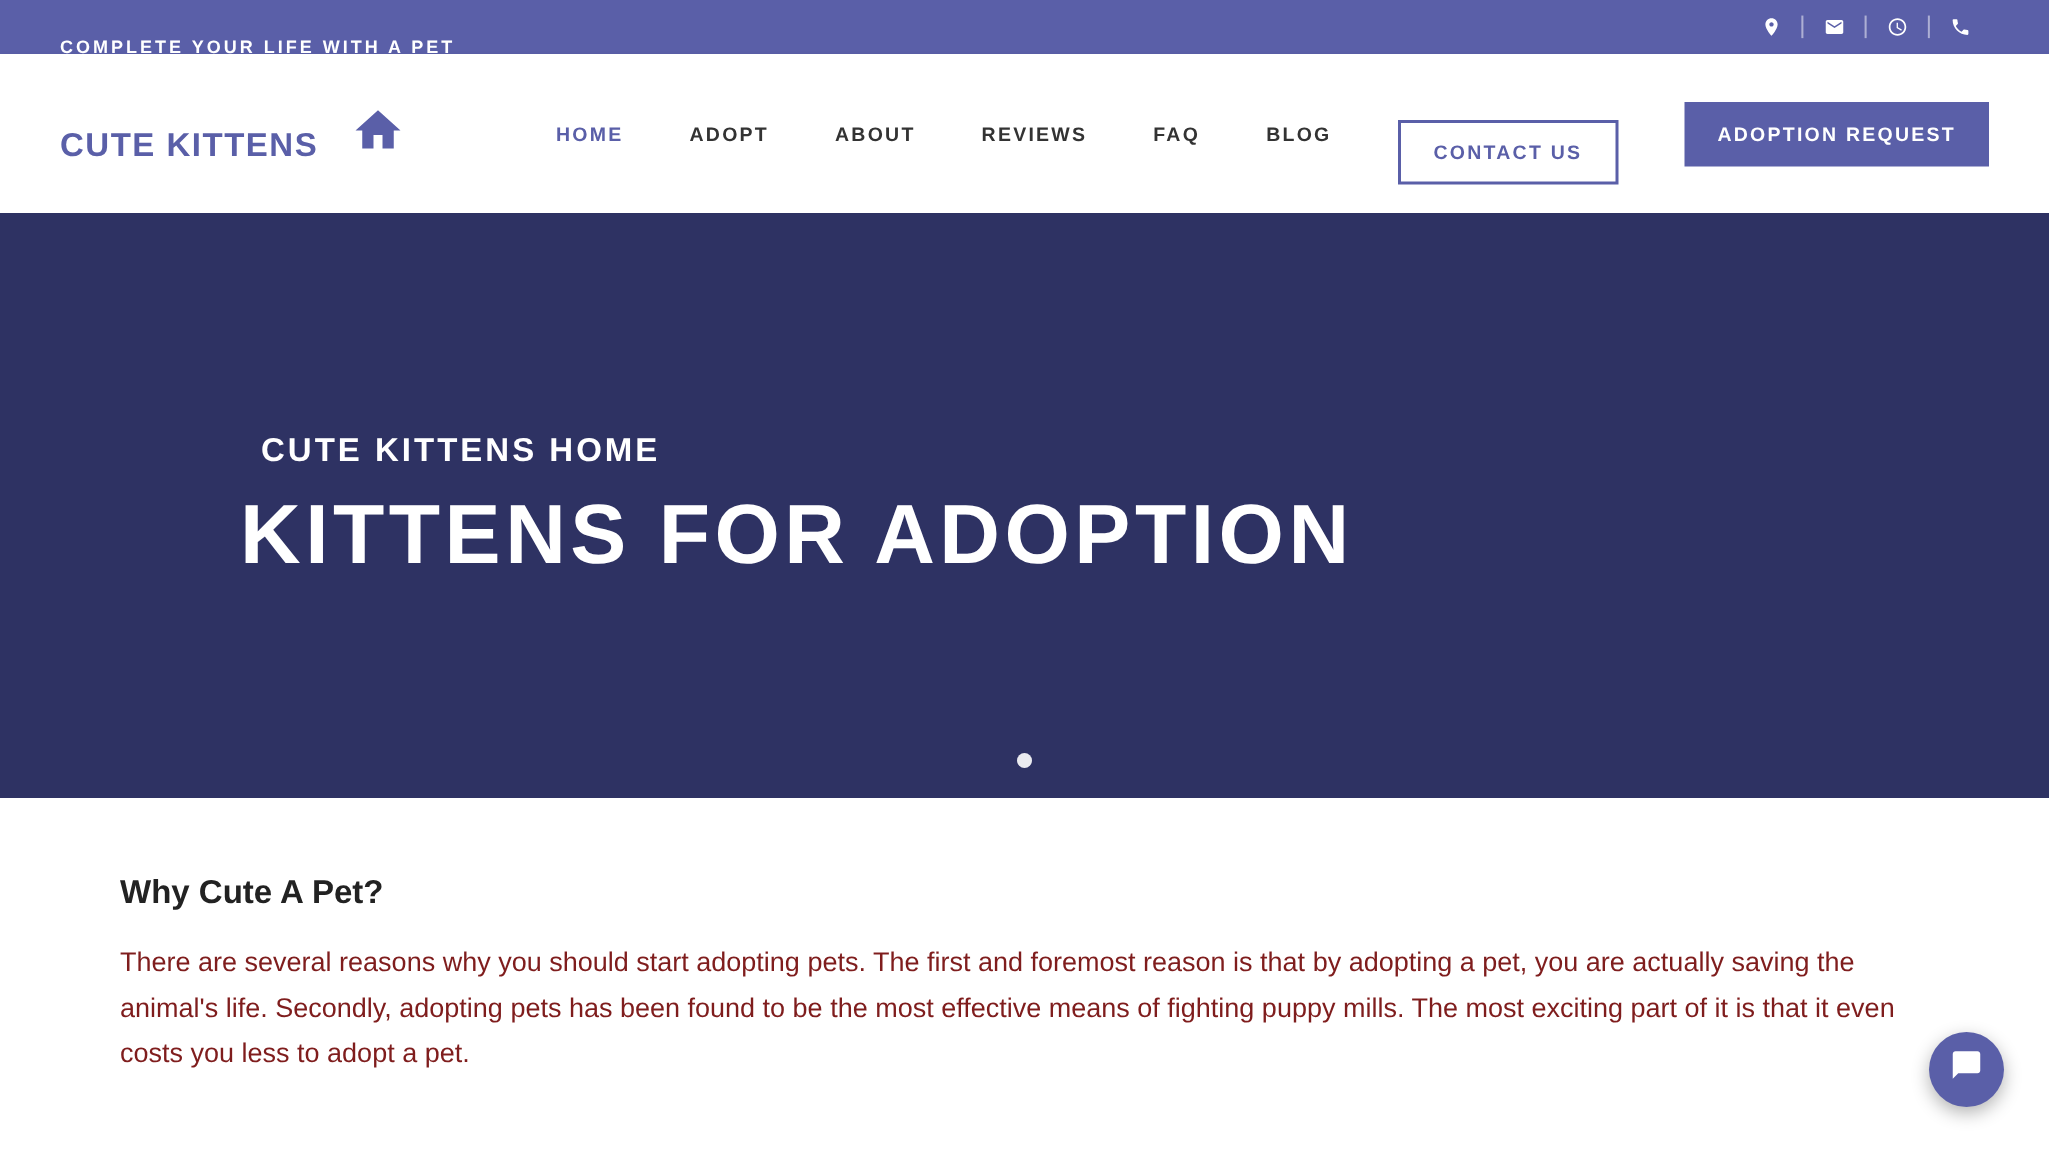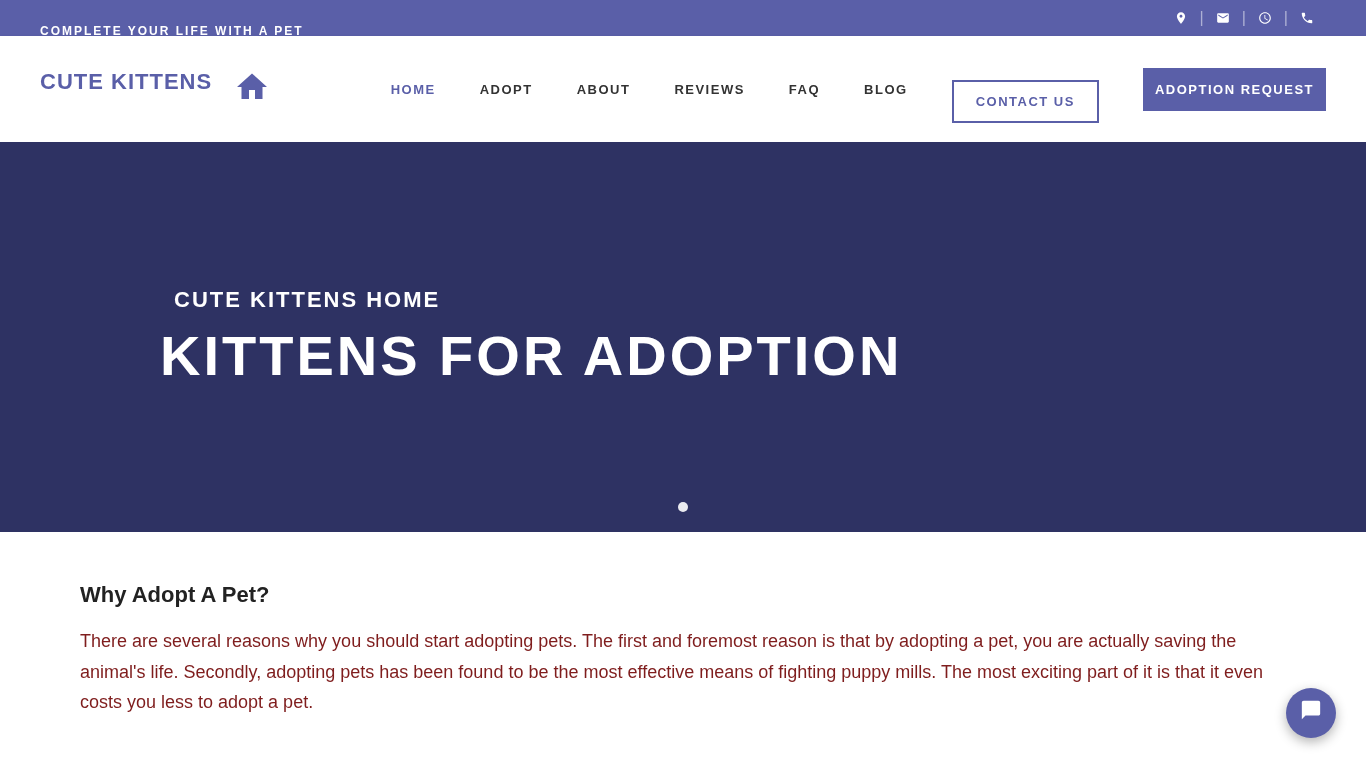--- a/index.html
+++ b/index.html
@@ -44,21 +44,21 @@
       background-color: white;
       display: flex;
       align-items: center;
       justify-content: space-between;
       padding: 0 40px;
       height: 106px;
       box-shadow: 0 1px 4px rgba(0,0,0,0.08);
     }
     .logo-container {
       display: flex;
-      align-items: flex-start;
+      align-items: flex-end;
       gap: 22px;
     }
     .logo-text {
       font-size: 22px;
       font-weight: 700;
       color: #5a5fa8;
       letter-spacing: 1px;
       text-transform: uppercase;
     }
     .nav {
@@ -87,21 +87,21 @@
       font-weight: 700;
       letter-spacing: 1.5px;
       text-transform: uppercase;
       cursor: pointer;
       margin-top: 24px;
     }
     .btn-adoption {
       background-color: #5a5fa8;
       color: white;
       border: none;
-      padding: 14px 12px;
+      padding: 14px 22px;
       font-size: 13px;
       font-weight: 700;
       letter-spacing: 1.5px;
       text-transform: uppercase;
       cursor: pointer;
     }
 
     
     .hero {
       background-color: #2e3263;
@@ -238,21 +238,21 @@
 
 <section class="hero">
   <div class="hero-subtitle">CUTE KITTENS HOME</div>
   <div class="hero-title">KITTENS FOR ADOPTION</div>
   <div class="hero-dots">
     <div class="hero-dot"></div>
   </div>
 </section>
 
 <section class="content-section">
-  <h2 class="section-heading">Why Adopt A Pet?</h2>
+  <h2 class="section-heading">Why Cute A Pet?</h2>
   <p class="section-text">There are several reasons why you should start adopting pets. The first and foremost reason is that by adopting a pet, you are actually saving the animal's life. Secondly, adopting pets has been found to be the most effective means of fighting puppy mills. The most exciting part of it is that it even costs you less to adopt a pet.</p>
 </section>
 
 <div class="chat-bubble">
   <span class="chat-bubble-icon">
     <svg width="22" height="22" viewBox="0 0 24 24" fill="white">
       <path d="M20 2H4c-1.1 0-2 .9-2 2v18l4-4h14c1.1 0 2-.9 2-2V4c0-1.1-.9-2-2-2z"></path>
     </svg>
   </span>
 </div>

